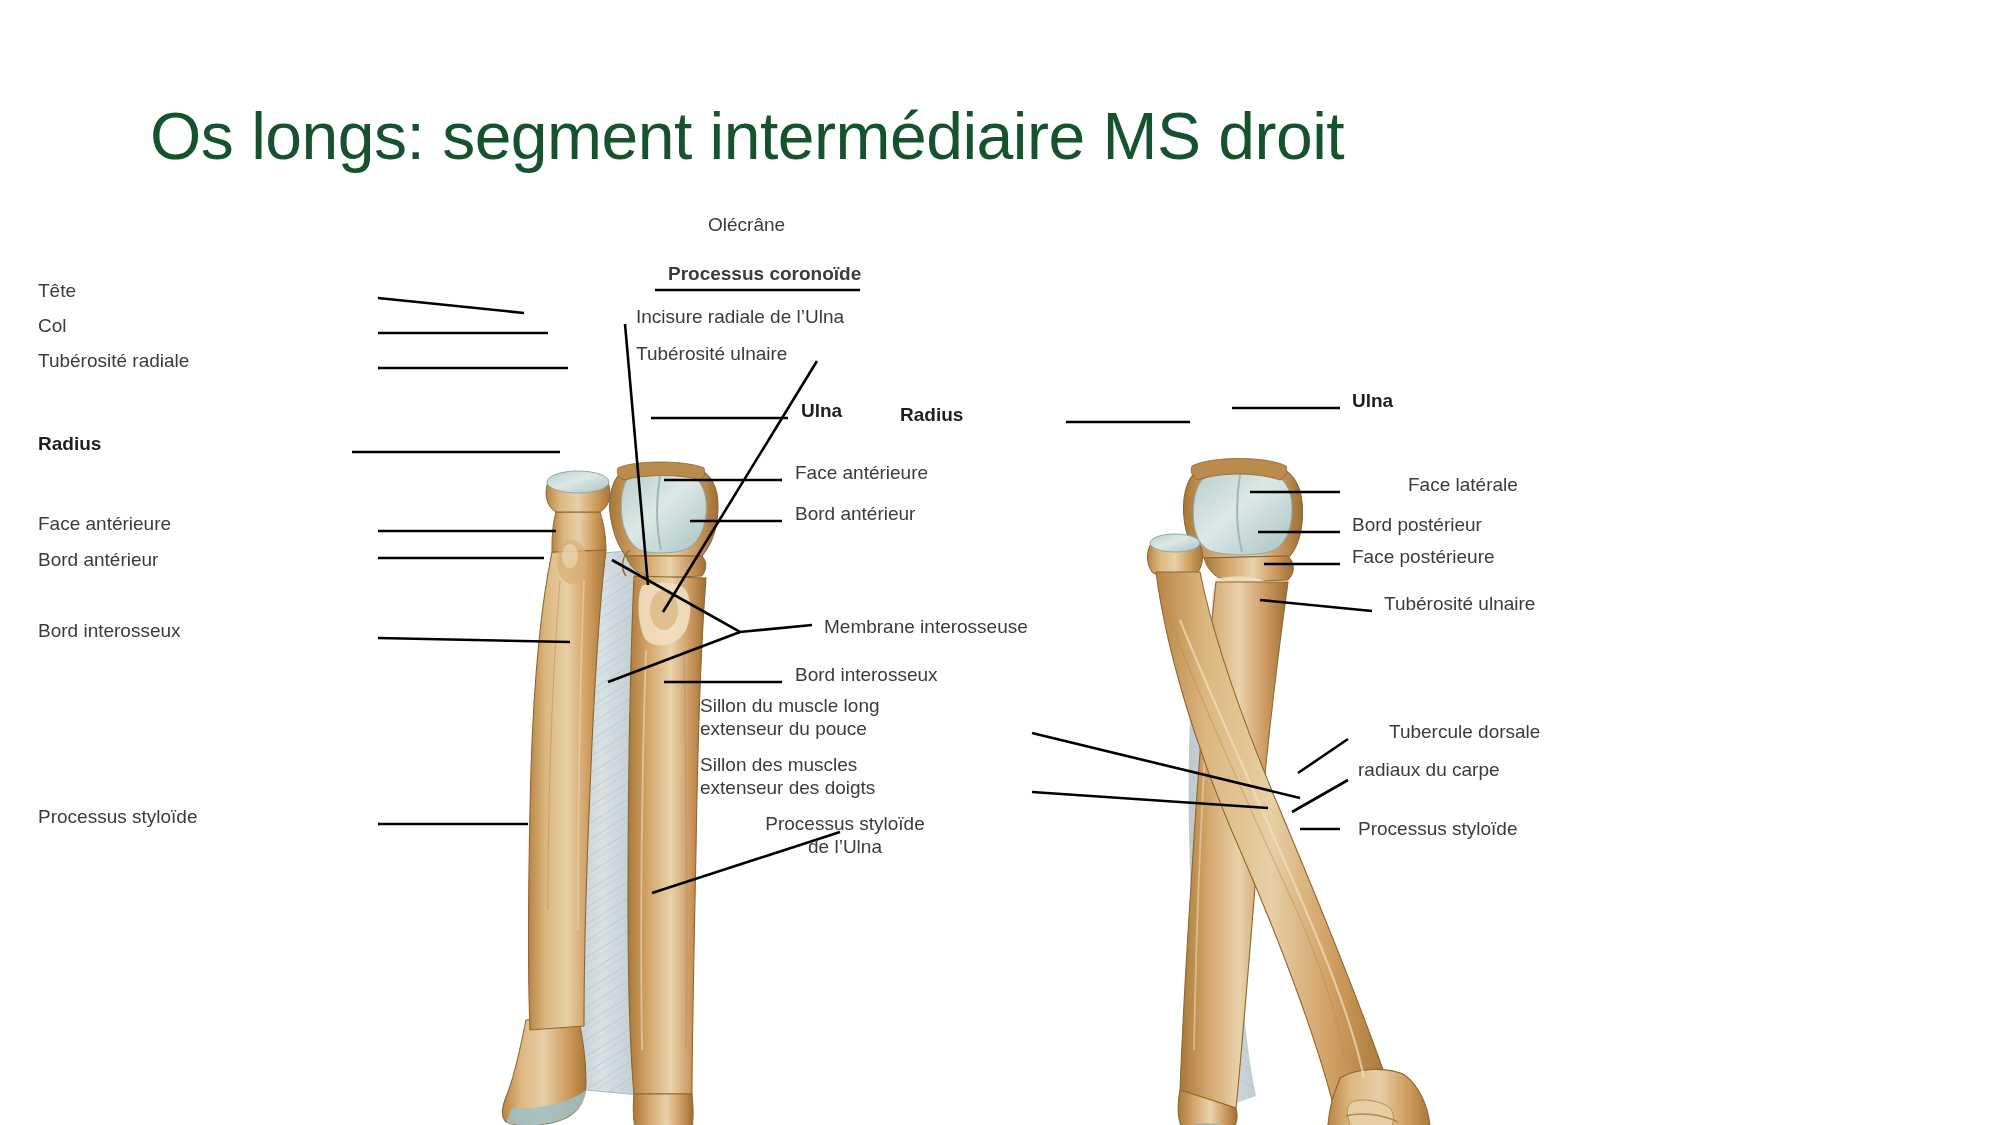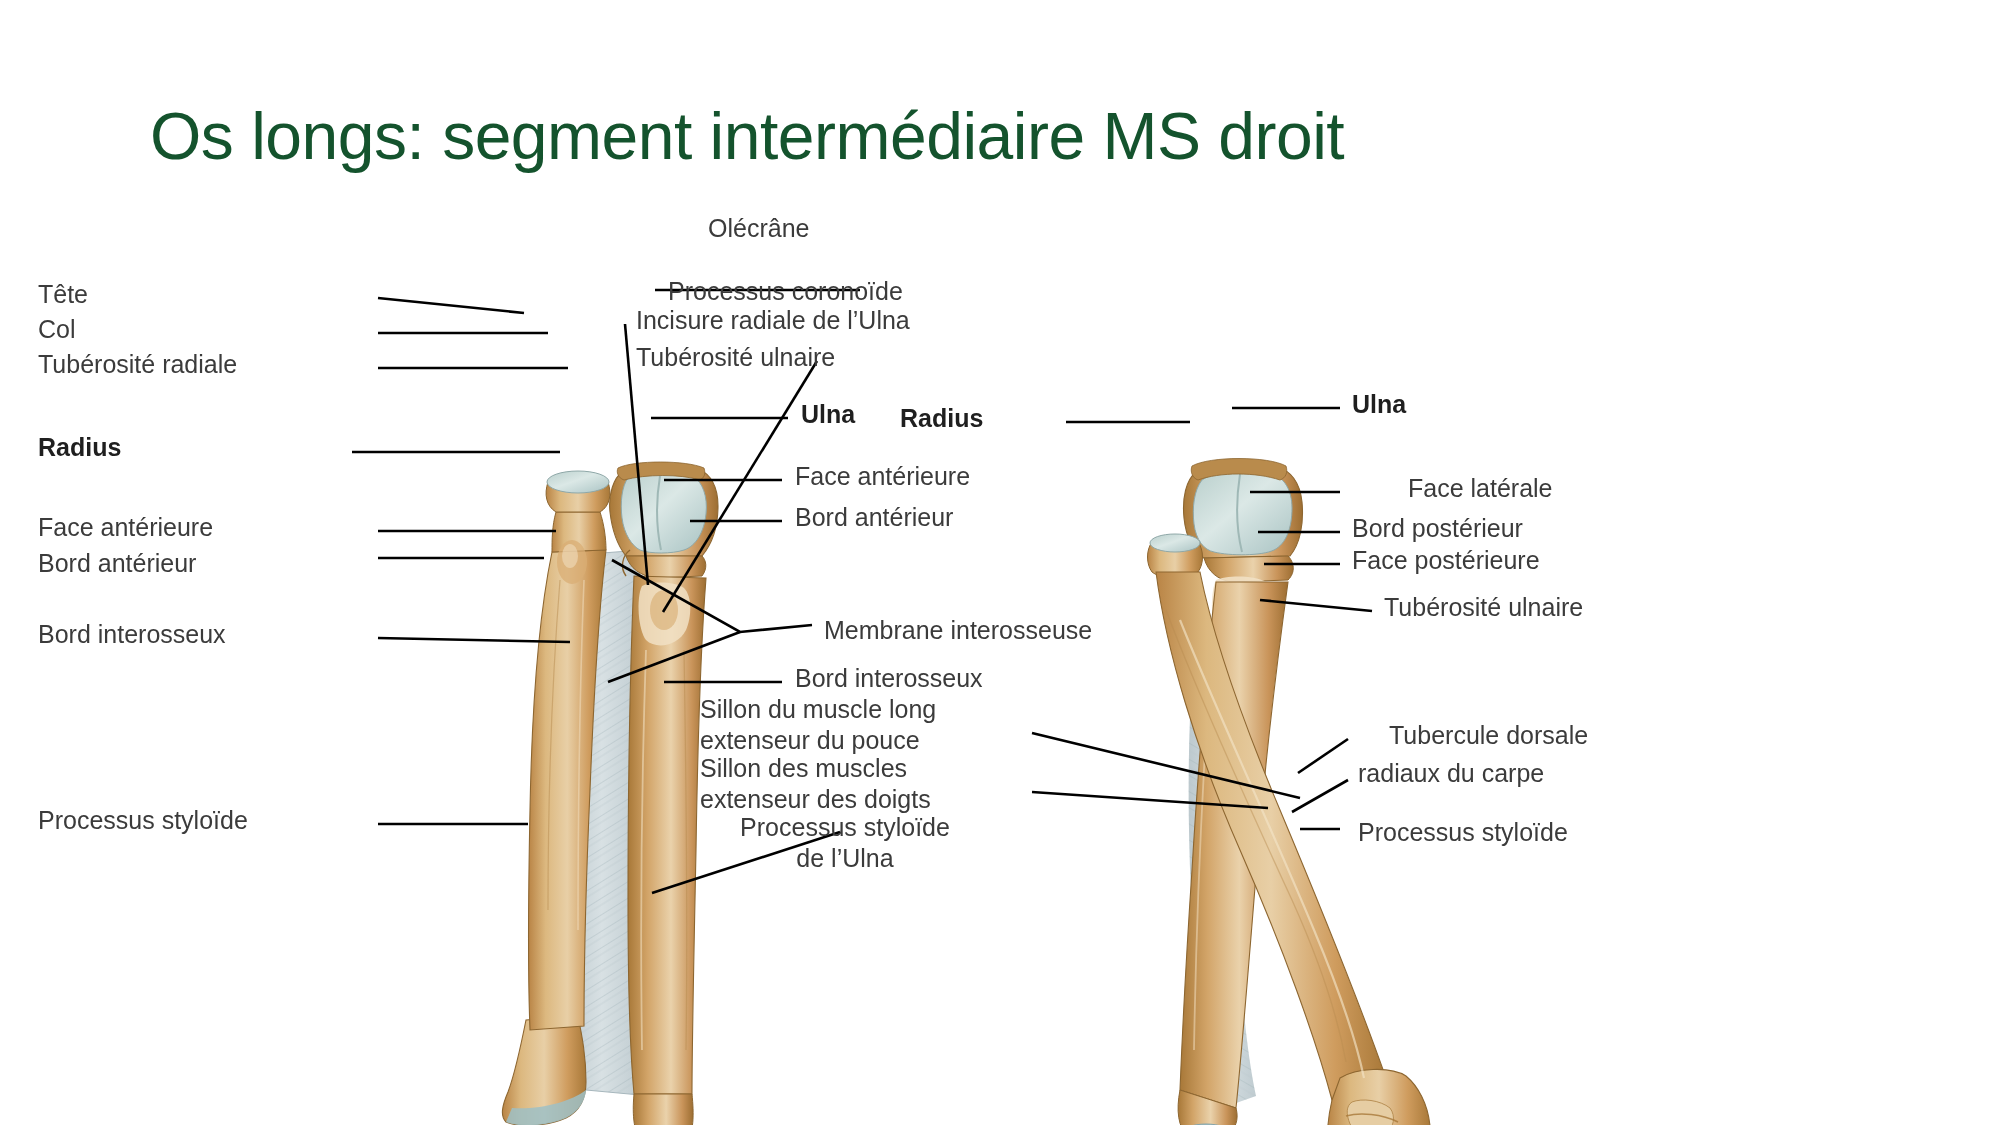--- a/index.html
+++ b/index.html
@@ -29,21 +29,21 @@
   #figure{
     position:absolute;
     left:0; top:250px;
     width:2000px; height:875px;
   }
   #figure svg{position:absolute;left:0;top:0;}
 
   
   .lbl{
     position:absolute;
-    font-size:25px;
+    font-size:19px;
     color:#3b3b3b;
     line-height:1.22;
     white-space:nowrap;
   }
   .lbl.bold{font-weight:bold;color:#1f1f1f;}
   .lbl.r{text-align:left;}
   .lbl.l{text-align:left;}
   .lbl.c{text-align:center;}
 </style>
 </head>
@@ -245,21 +245,21 @@
     <div class="lbl r" style="left:38px;top:29px;width:330px;">Tête</div>
     <div class="lbl r" style="left:38px;top:64px;width:330px;">Col</div>
     <div class="lbl r" style="left:38px;top:99px;width:330px;">Tubérosité radiale</div>
     <div class="lbl r bold" style="left:38px;top:182px;width:302px;">Radius</div>
     <div class="lbl r" style="left:38px;top:262px;width:330px;">Face antérieure</div>
     <div class="lbl r" style="left:38px;top:298px;width:330px;">Bord antérieur</div>
     <div class="lbl r" style="left:38px;top:369px;width:330px;">Bord interosseux</div>
     <div class="lbl r" style="left:38px;top:555px;width:330px;">Processus styloïde</div>
 
     <div class="lbl l" style="left:708px;top:-37px;">Olécrâne</div>
-    <div class="lbl l" style="left:668px;top:26px;">Processus coronoïde</div>
+    <div class="lbl l" style="left:668px;top:12px;font-weight:bold;">Processus coronoïde</div>
     <div class="lbl l" style="left:636px;top:55px;">Incisure radiale de l’Ulna</div>
     <div class="lbl l" style="left:636px;top:92px;">Tubérosité ulnaire</div>
     <div class="lbl l bold" style="left:801px;top:149px;">Ulna</div>
     <div class="lbl l" style="left:795px;top:211px;">Face antérieure</div>
     <div class="lbl l" style="left:795px;top:252px;">Bord antérieur</div>
     <div class="lbl l" style="left:824px;top:356px;margin-top:9px;">Membrane interosseuse</div>
     <div class="lbl l" style="left:795px;top:413px;">Bord interosseux</div>
 
     <div class="lbl r" style="left:700px;top:444px;width:330px;">
       <div>Sillon du muscle long</div>

